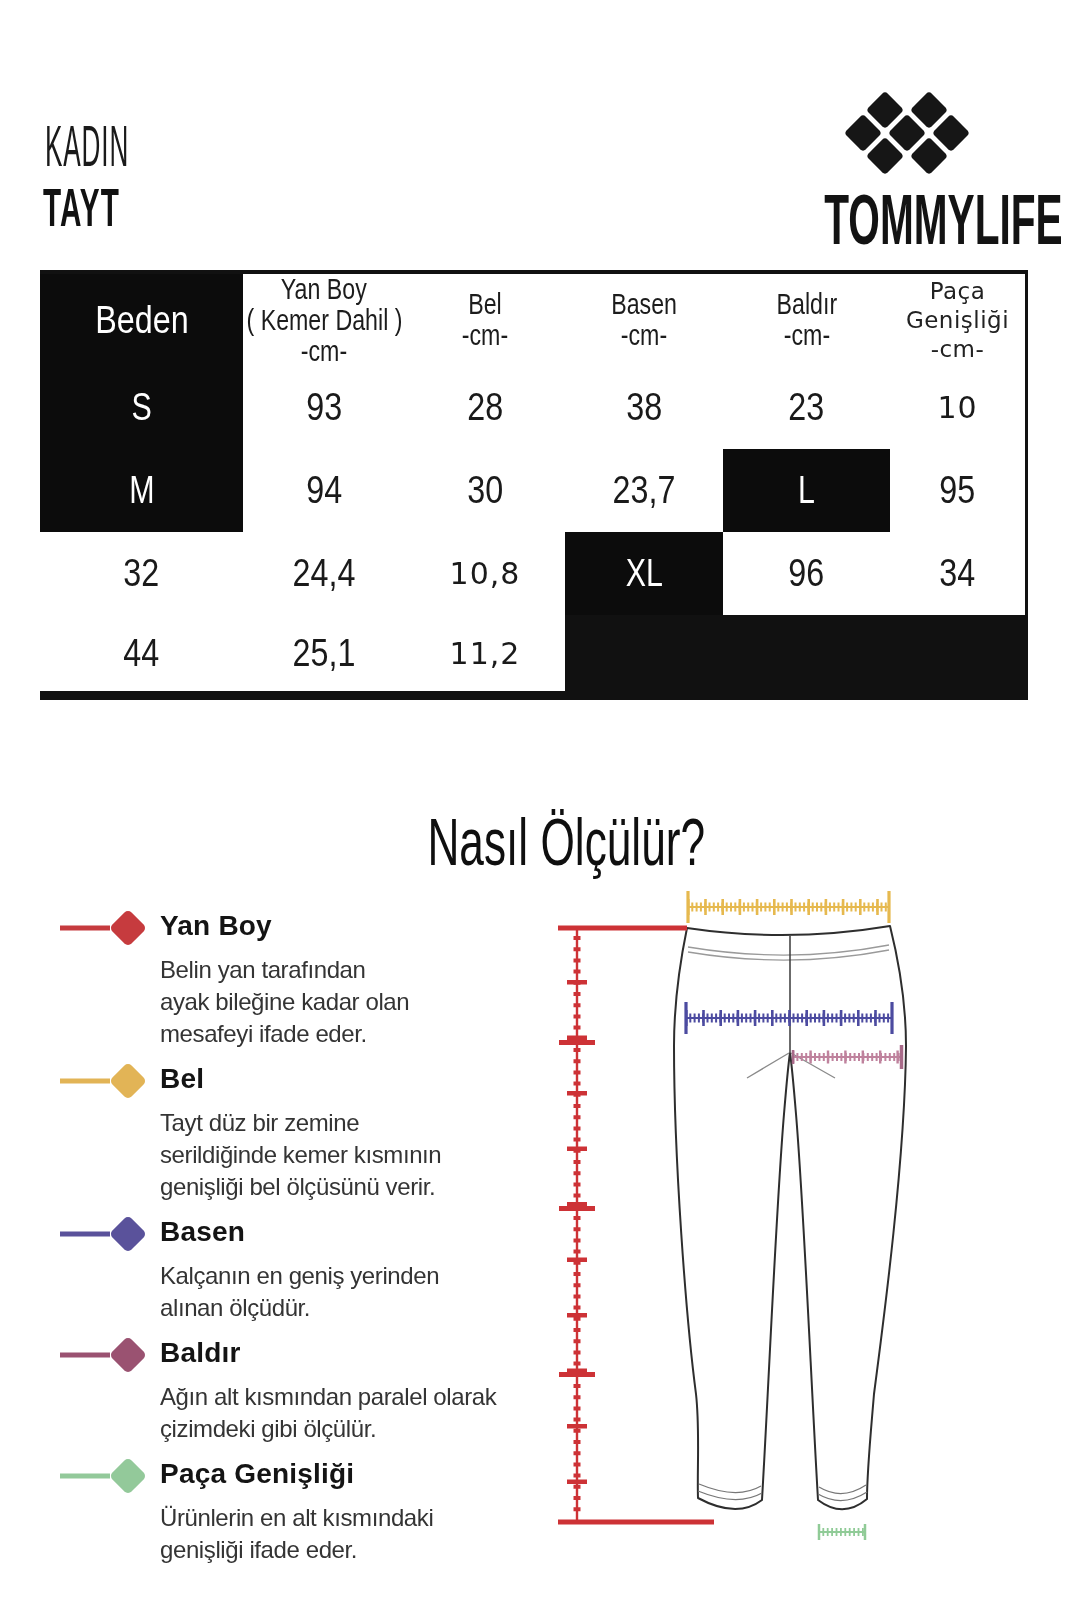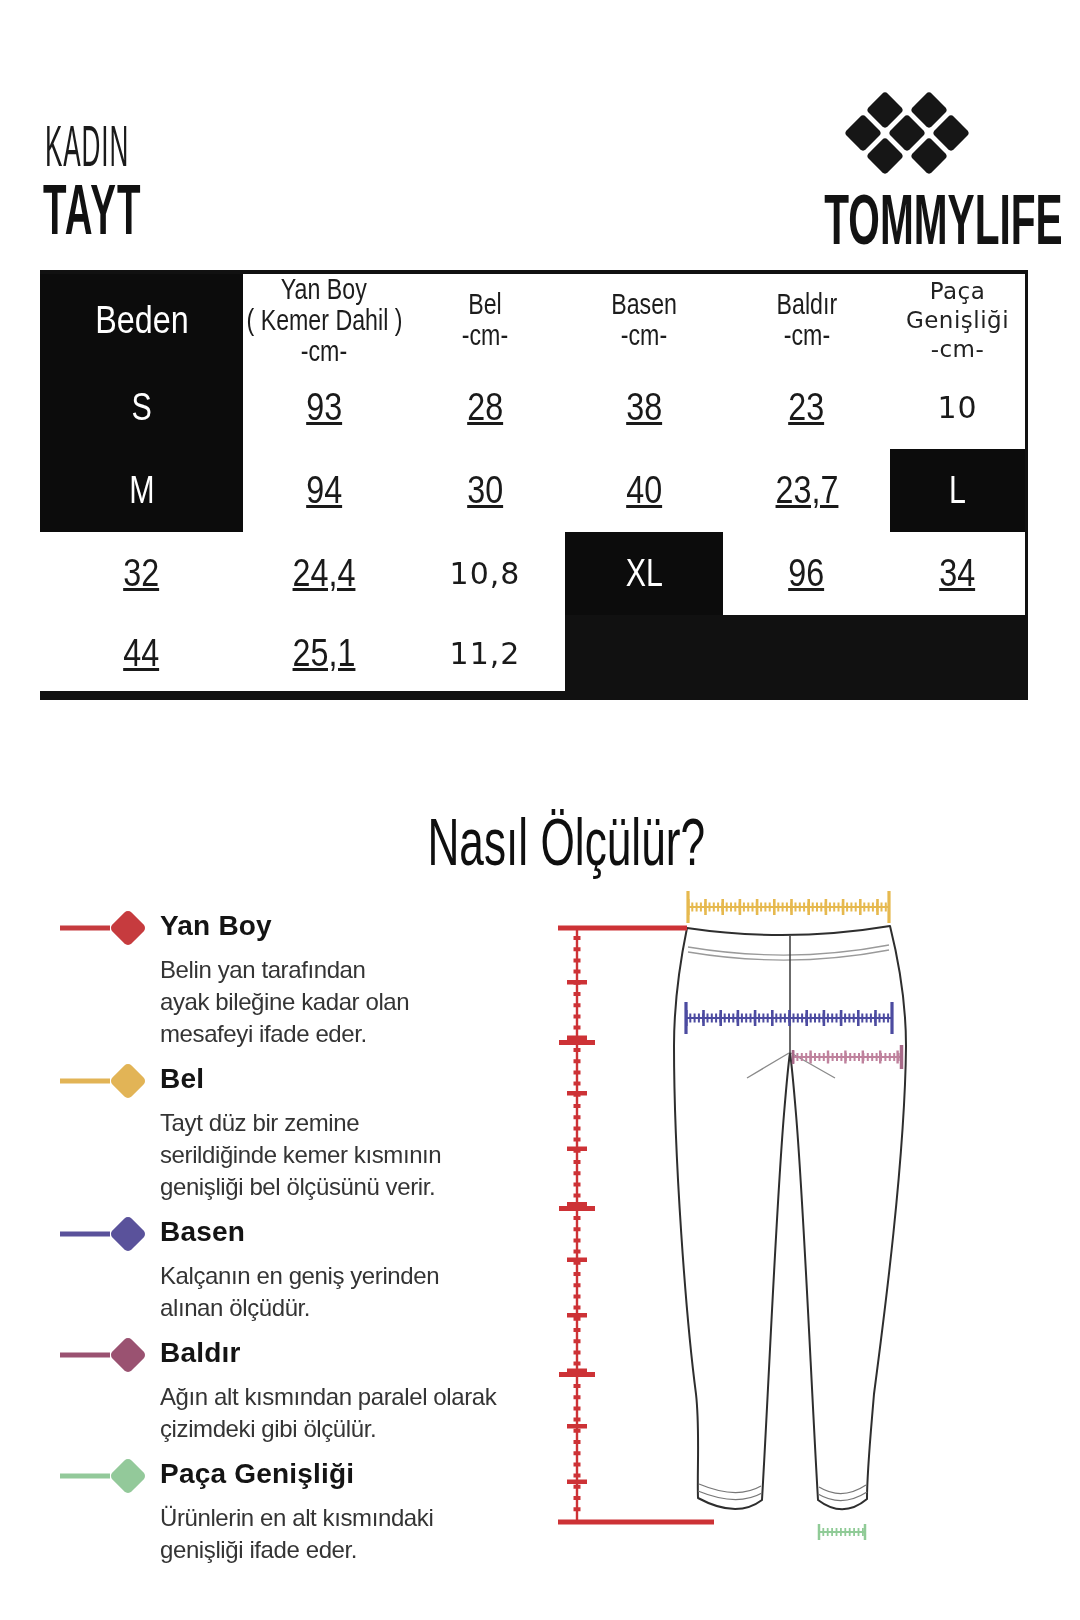--- a/index.html
+++ b/index.html
@@ -5,39 +5,39 @@
   html,body{margin:0;padding:0;background:#fff;}
   #canvas{position:relative;width:1080px;height:1620px;background:#fff;overflow:hidden;
           font-family:"Liberation Sans",sans-serif;color:#111;}
   .abs{position:absolute;}
   
   .cx{display:inline-block;transform-origin:left top;white-space:nowrap;}
   .cxc{display:inline-block;transform-origin:center center;white-space:nowrap;}
   
   .kadin{left:45px;top:112px;font-size:58px;letter-spacing:2px;color:#1a1a1a;}
   .kadin .cx{transform:scaleX(0.45);}
-  .tayt{left:43px;top:170px;font-size:70px;font-weight:bold;letter-spacing:2px;color:#111;}
+  .tayt{left:43px;top:176px;font-size:54px;font-weight:bold;letter-spacing:2px;color:#111;}
   .tayt .cx{transform:scaleX(0.55);}
   .brand{left:738px;top:180px;width:340px;text-align:center;font-size:70px;font-weight:bold;color:#131313;text-decoration:underline;}
   .brand .cxc{transform:scaleX(0.58);}
   
   .sizetable{left:40px;top:270px;width:985px;display:grid;
      grid-template-columns:203px 162px 160px 158px 167px 135px;
      grid-template-rows:92px 83px 83px 83px 76px;
      gap:0;background:#111;border-style:solid;border-color:#111;
      border-width:4px 3px 9px 0px;}
   .cell{background:#fff;display:flex;flex-direction:column;align-items:center;justify-content:center;text-align:center;}
   .cell.dark{background:#0c0c0c;color:#fff;}
   .hline{font-size:29px;line-height:31px;color:#1c1c1c;}
   .hline .cxc{transform:scaleX(0.8);}
   .beden{font-size:38px;color:#fff;}
   .beden .cxc{transform:scaleX(0.85);}
   .sizeletter{font-size:38px;color:#fff;}
   .sizeletter .cxc{transform:scaleX(0.8);}
-  .val{font-size:38px;color:#1a1a1a;text-decoration:underline;}
+  .val{font-size:38px;color:#1a1a1a;}
   .val .cxc{transform:scaleX(0.85);}
   .geo{font-family:"DejaVu Sans",sans-serif;}
   .pacahead{font-size:23px;line-height:29px;color:#222;padding:0 8px;letter-spacing:0.5px;}
   .pacaval{font-size:30px;letter-spacing:1px;color:#1a1a1a;}
   
   .howto{left:0px;top:804px;width:1044px;text-align:center;font-size:66px;color:#0f0f0f;padding-left:44px;}
   .howto .cxc{transform:scaleX(0.67);transform-origin:center top;}
   
   .legend{left:58px;top:906px;width:480px;}
   .legend-item{position:relative;padding-left:102px;margin-bottom:9px;}
@@ -122,28 +122,28 @@
     <div class="cell dark sizeletter">
         <span class="cxc">M</span>
       </div>
     <div class="cell val">
         <span class="cxc">94</span>
       </div>
     <div class="cell val">
         <span class="cxc">30</span>
       </div>
     <div class="cell val">
-        <span class="cxc">40</span>
-      </div>
-    <div class="cell val">
         <span class="cxc">23,7</span>
       </div>
 
     <div class="cell dark sizeletter">
         <span class="cxc">L</span>
+      </div>
+    <div class="cell val">
+        <span class="cxc">95</span>
       </div>
     <div class="cell val">
         <span class="cxc">32</span>
       </div>
     <div class="cell val">
         <span class="cxc">24,4</span>
       </div>
     <div class="cell geo pacaval">
         <span>10,8</span>
       </div>

